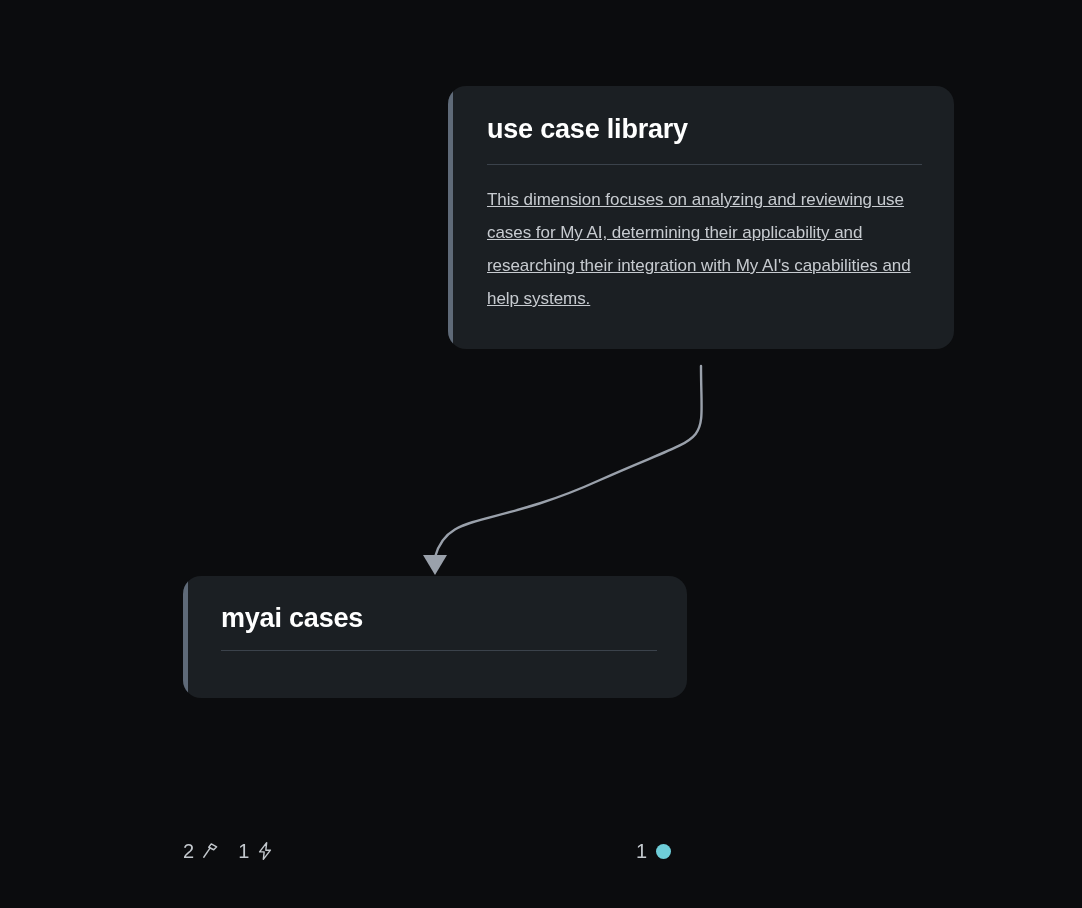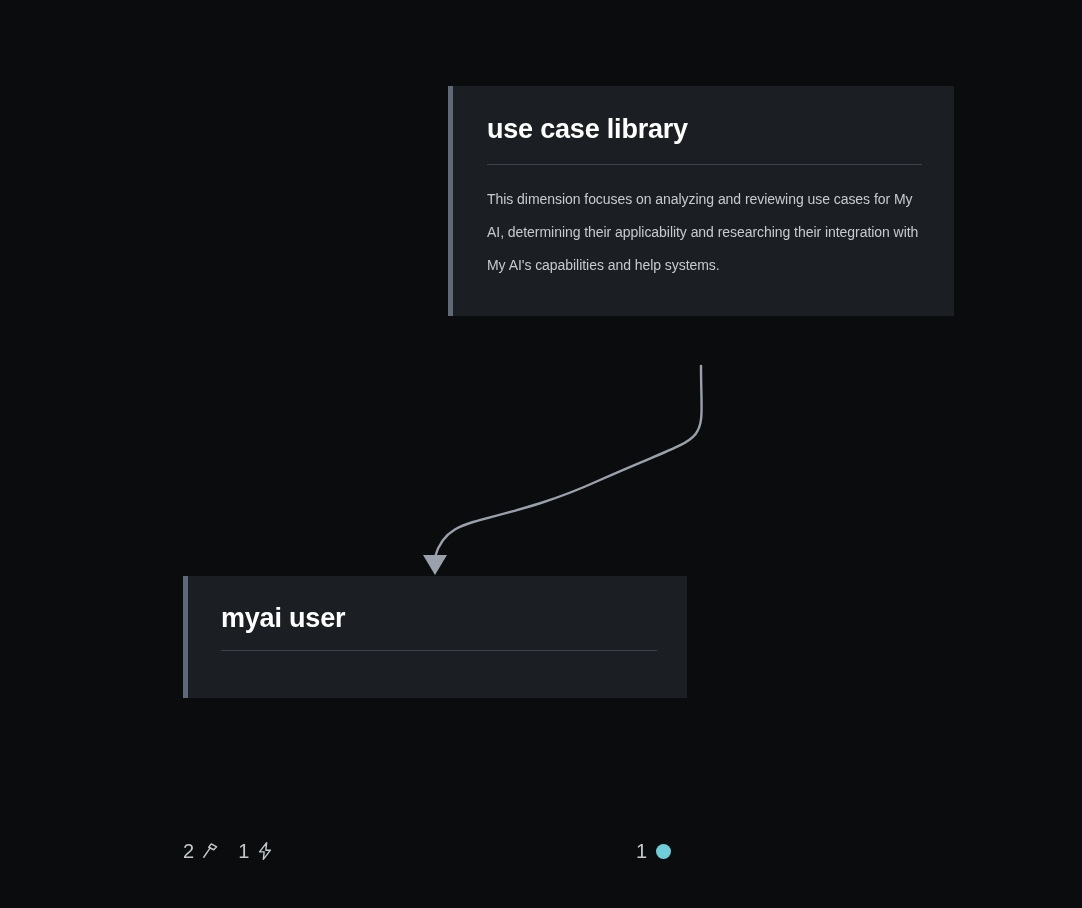--- a/index.html
+++ b/index.html
@@ -30,21 +30,21 @@
     inset: 0;
     width: 1082px;
     height: 908px;
     pointer-events: none;
   }
 
   
   .node {
     position: absolute;
     background: #1b1f23;
-    border-radius: 0;
+    border-radius: 18px;
     overflow: hidden;
     display: flex;
     align-items: stretch;
   }
 
   .node-accent {
     width: 5px;
     flex: 0 0 5px;
     background: #5f6a78;
   }
@@ -64,24 +64,25 @@
     white-space: nowrap;
   }
 
   .node-divider {
     height: 1px;
     background: #3b424b;
     margin: 19px 0 18px 0;
   }
 
   .node-desc {
-    font-size: 14px;
+    font-size: 17px;
     line-height: 33px;
     color: #c7cbd0;
     letter-spacing: -0.05px;
+    text-decoration: underline;
   }
 
   
   #node-use-case-library {
     left: 448px;
     top: 86px;
     width: 506px;
   }
   #node-use-case-library .node-body { padding-bottom: 34px; }
 
@@ -159,21 +160,21 @@
     <div class="node-body">
       <div class="node-title">use case library</div>
       <div class="node-divider"></div>
       <div class="node-desc">This dimension focuses on analyzing and reviewing use cases for My AI, determining their applicability and researching their integration with My AI's capabilities and help systems.</div>
     </div>
   </div>
 
   <div class="node" id="node-myai-help">
     <div class="node-accent"></div>
     <div class="node-body">
-      <div class="node-title">myai user</div>
+      <div class="node-title">myai cases</div>
       <div class="node-divider"></div>
     </div>
   </div>
 
   <div class="node-meta">
 
     <div class="meta-left">
 
       <div class="meta-item">
         <span class="meta-count">2</span>

